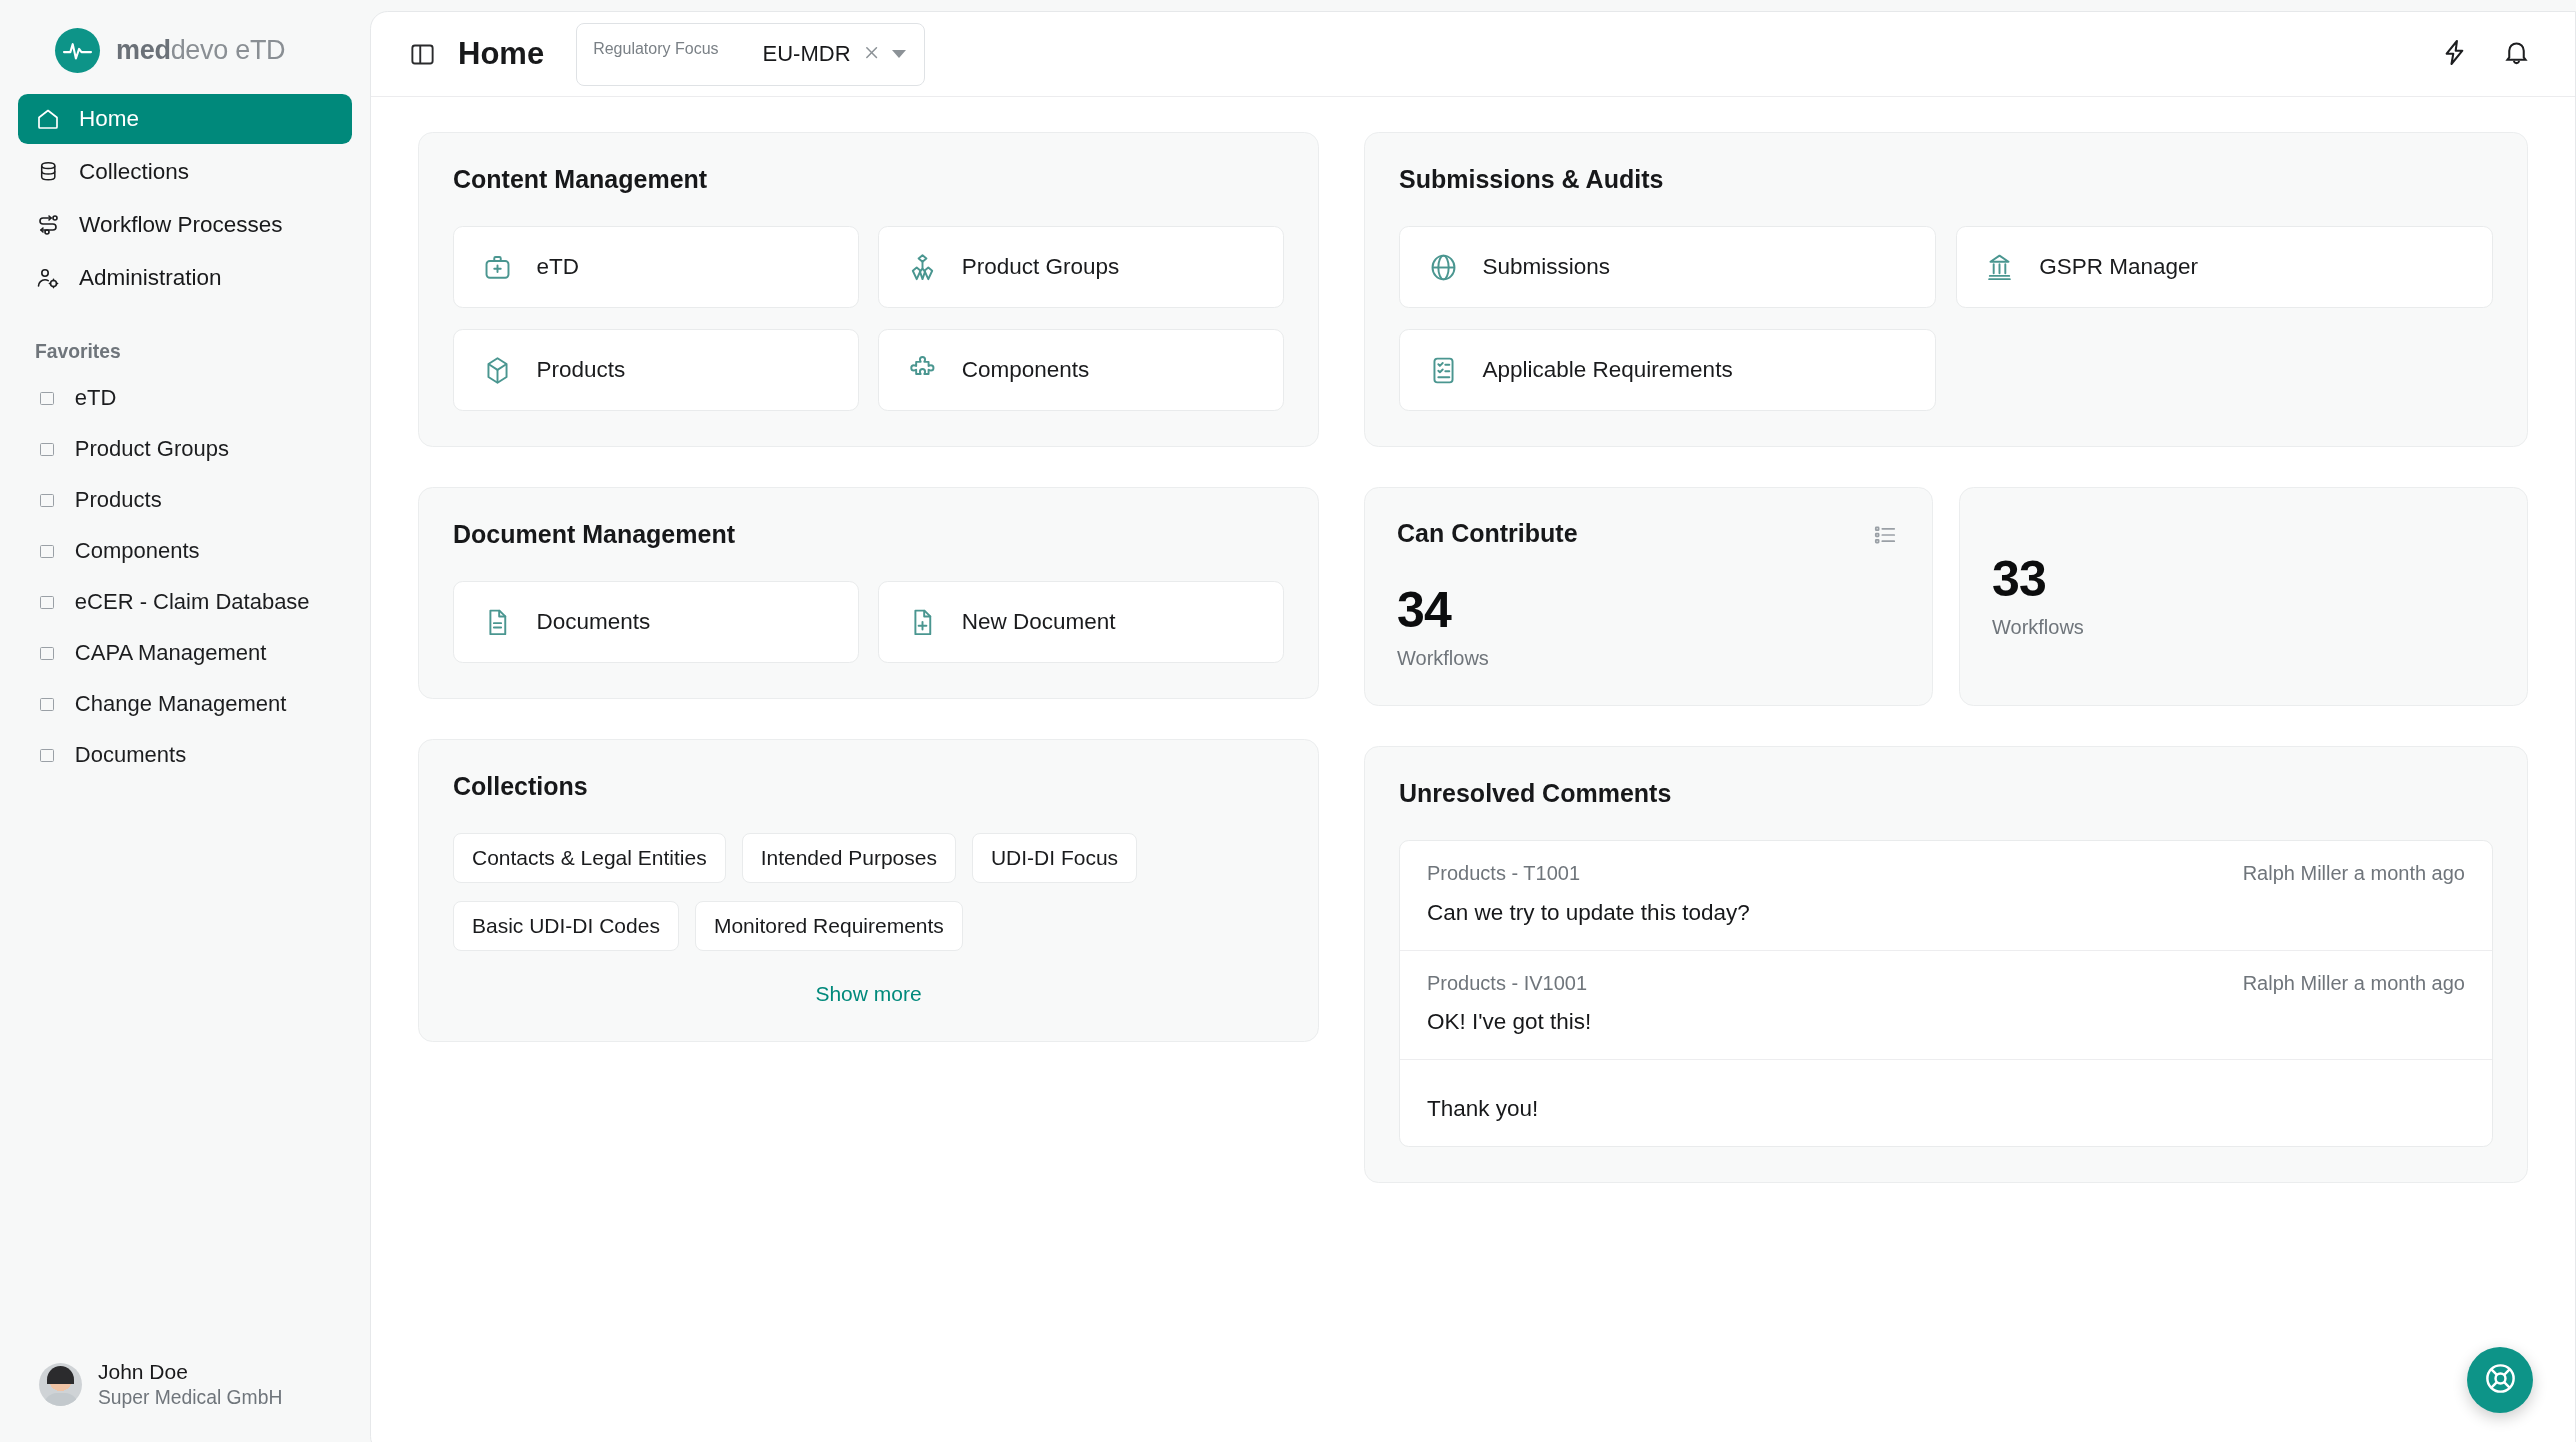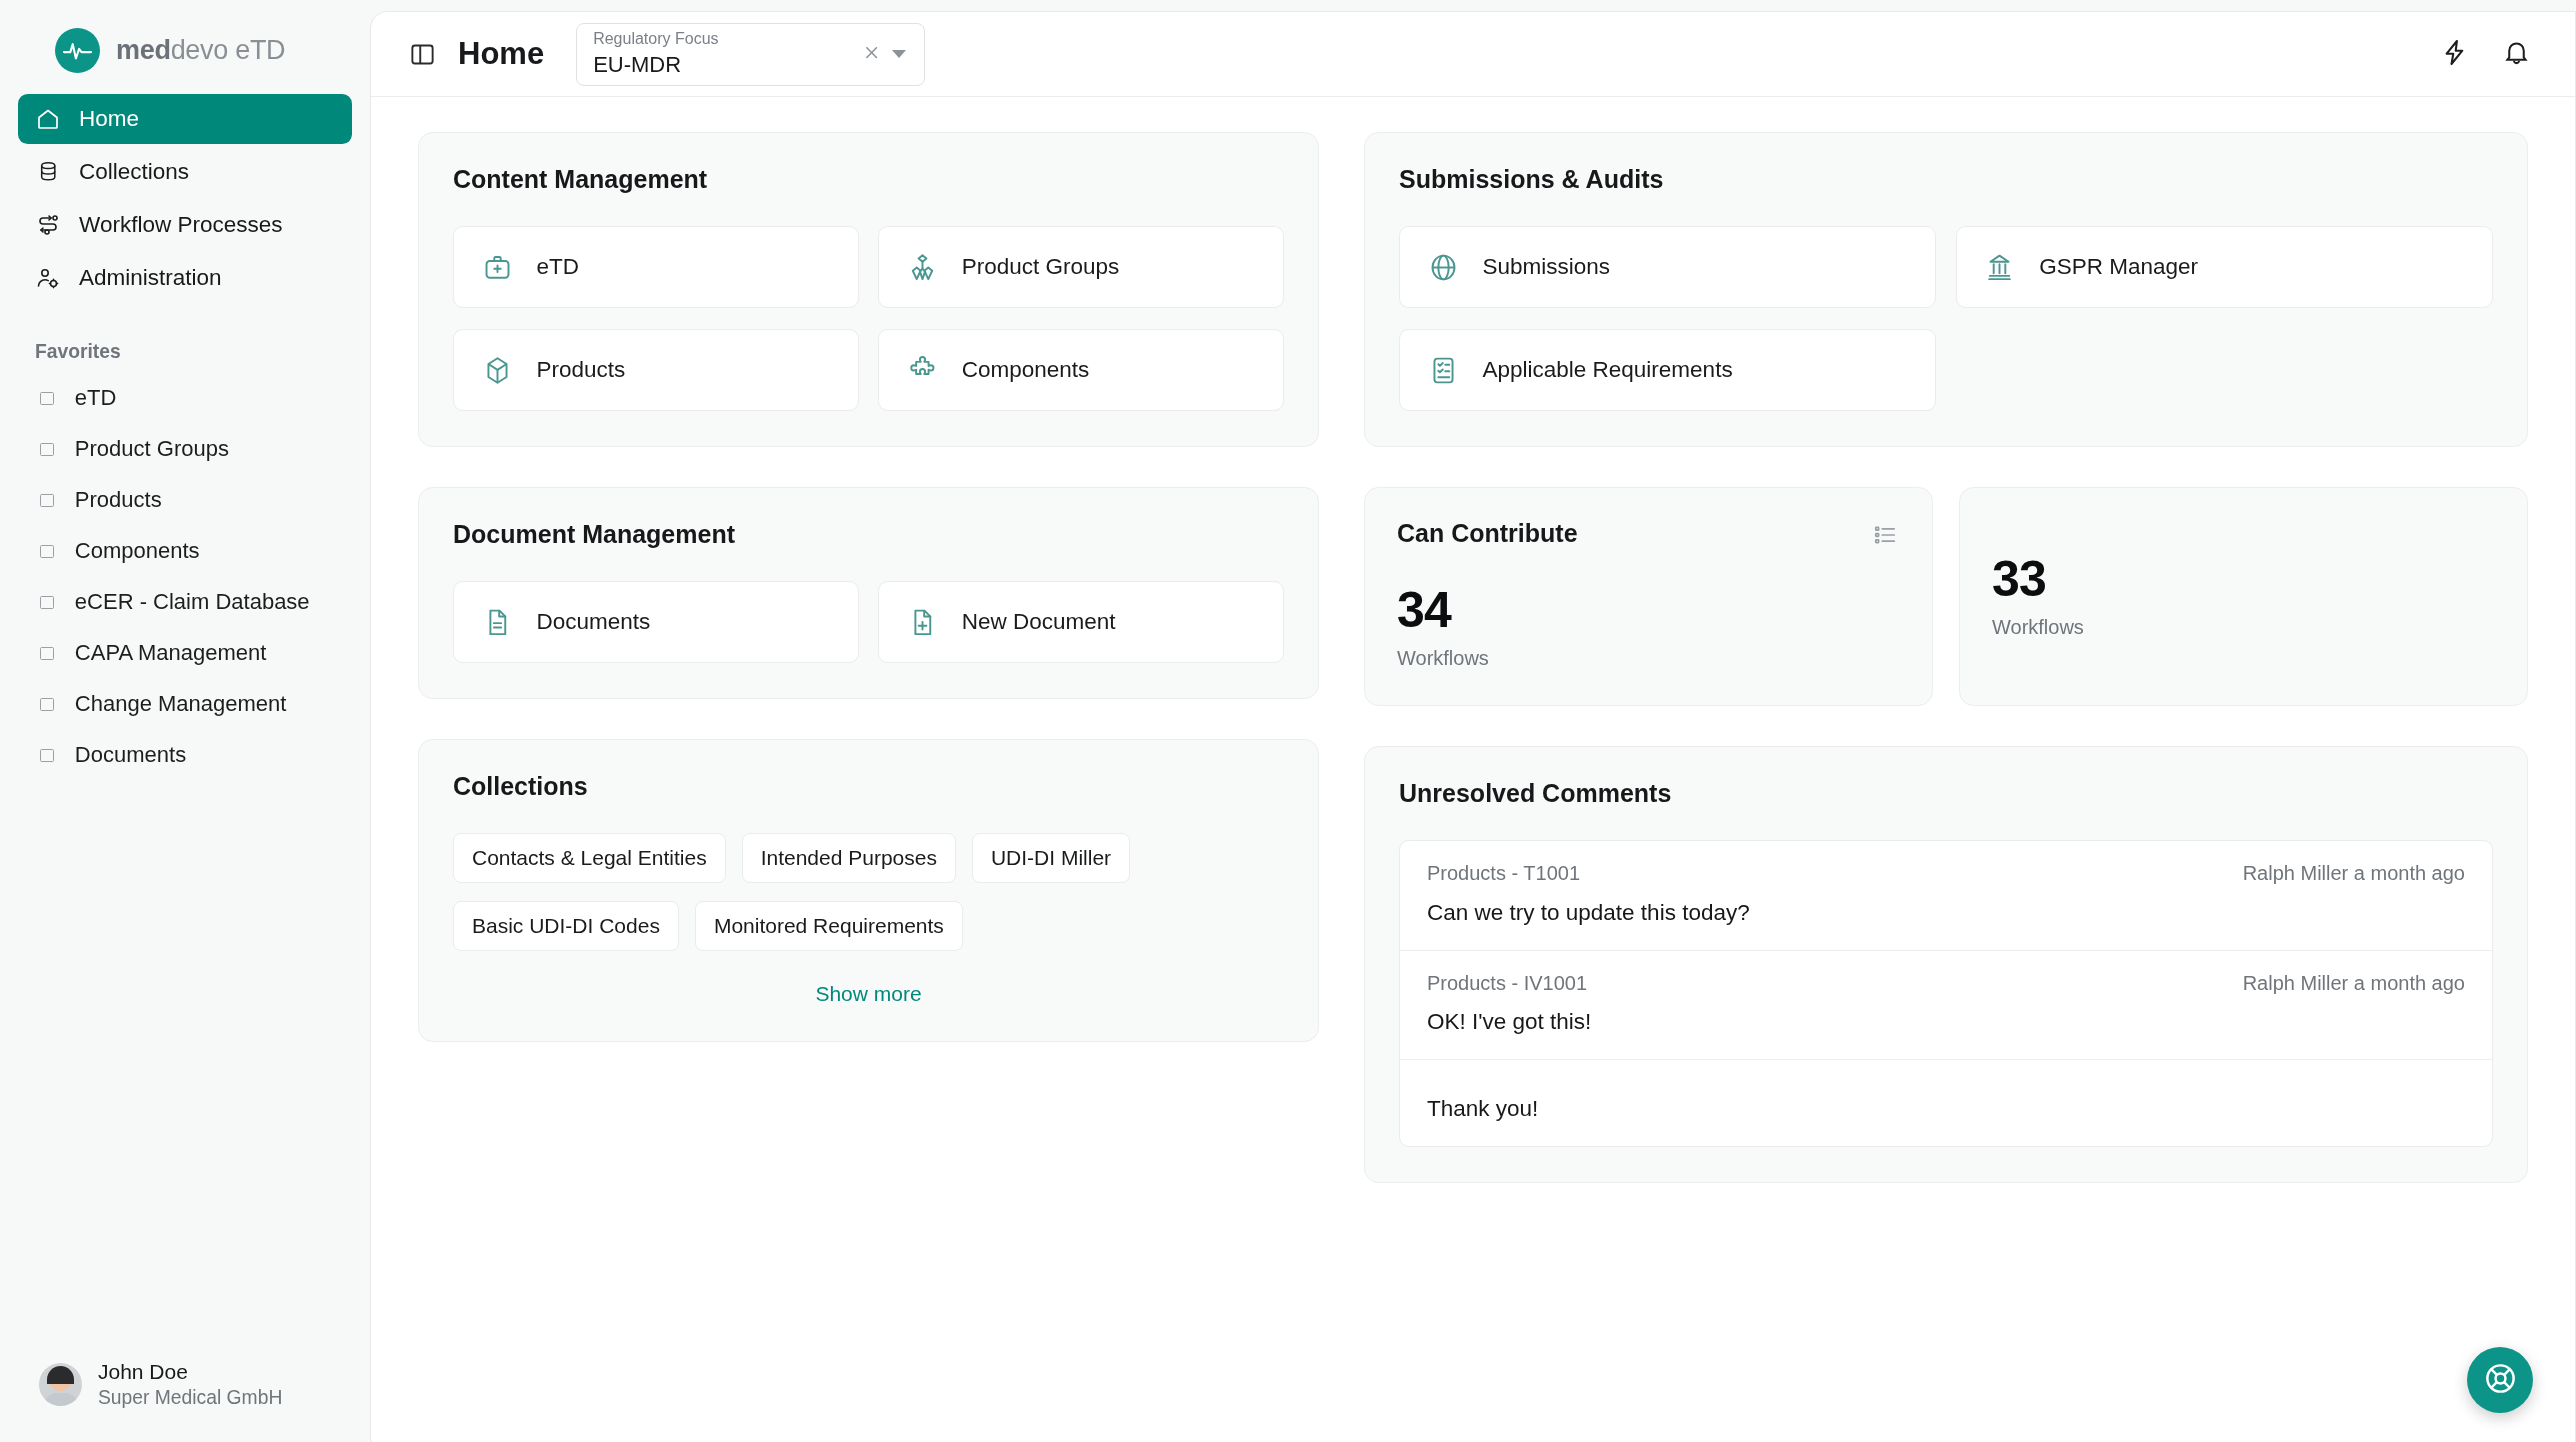--- a/index.html
+++ b/index.html
@@ -102,21 +102,21 @@
   }
   .page-title { font-size: 31px; font-weight: 600; color: #18191b; margin-left: 13px; }
 
   .select-box {
     margin-left: 32px;
     width: 349px; height: 63px;
     border: 0.8px solid #dfe2e5; border-radius: 8px;
     display: flex; align-items: center; position: relative;
     padding: 0 14.5px 0 16px; cursor: pointer; background: #fff;
   }
-  .select-inner { display: flex; flex-direction: column; justify-content: space-between; flex: 1; }
+  .select-inner { display: flex; flex-direction: row; justify-content: space-between; flex: 1; }
   .select-label { font-size: 16px; color: #7a8086; line-height: 1.3; }
   .select-value { font-size: 22px; color: #18191b; line-height: 1.35; }
   .select-x { font-size: 24px; color: #8c9297; padding: 0 11.3px; line-height: 1; }
   .select-caret {
     width: 0; height: 0; border-left: 7.2px solid transparent; border-right: 7.2px solid transparent;
     border-top: 8px solid #8c9297; margin-right: 3.2px;
   }
   .topbar-spacer { flex: 1; }
   .topbar-icon {
     width: 50px; height: 50px; display: flex; align-items: center; justify-content: center;
@@ -425,21 +425,21 @@
               <span class="tile-label">New Document</span>
             </div>
           </div>
         </section>
 
         <section class="card">
           <div class="card-title">Collections</div>
           <div class="chips">
             <div class="chip">Contacts &amp; Legal Entities</div>
             <div class="chip">Intended Purposes</div>
-            <div class="chip">UDI-DI Miller</div>
+            <div class="chip">UDI-DI Focus</div>
             <div class="chip">Basic UDI-DI Codes</div>
             <div class="chip">Monitored Requirements</div>
           </div>
           <div class="show-more">Show more</div>
         </section>
       </div>
 
       <div class="col-right">
 
         <section class="card">

